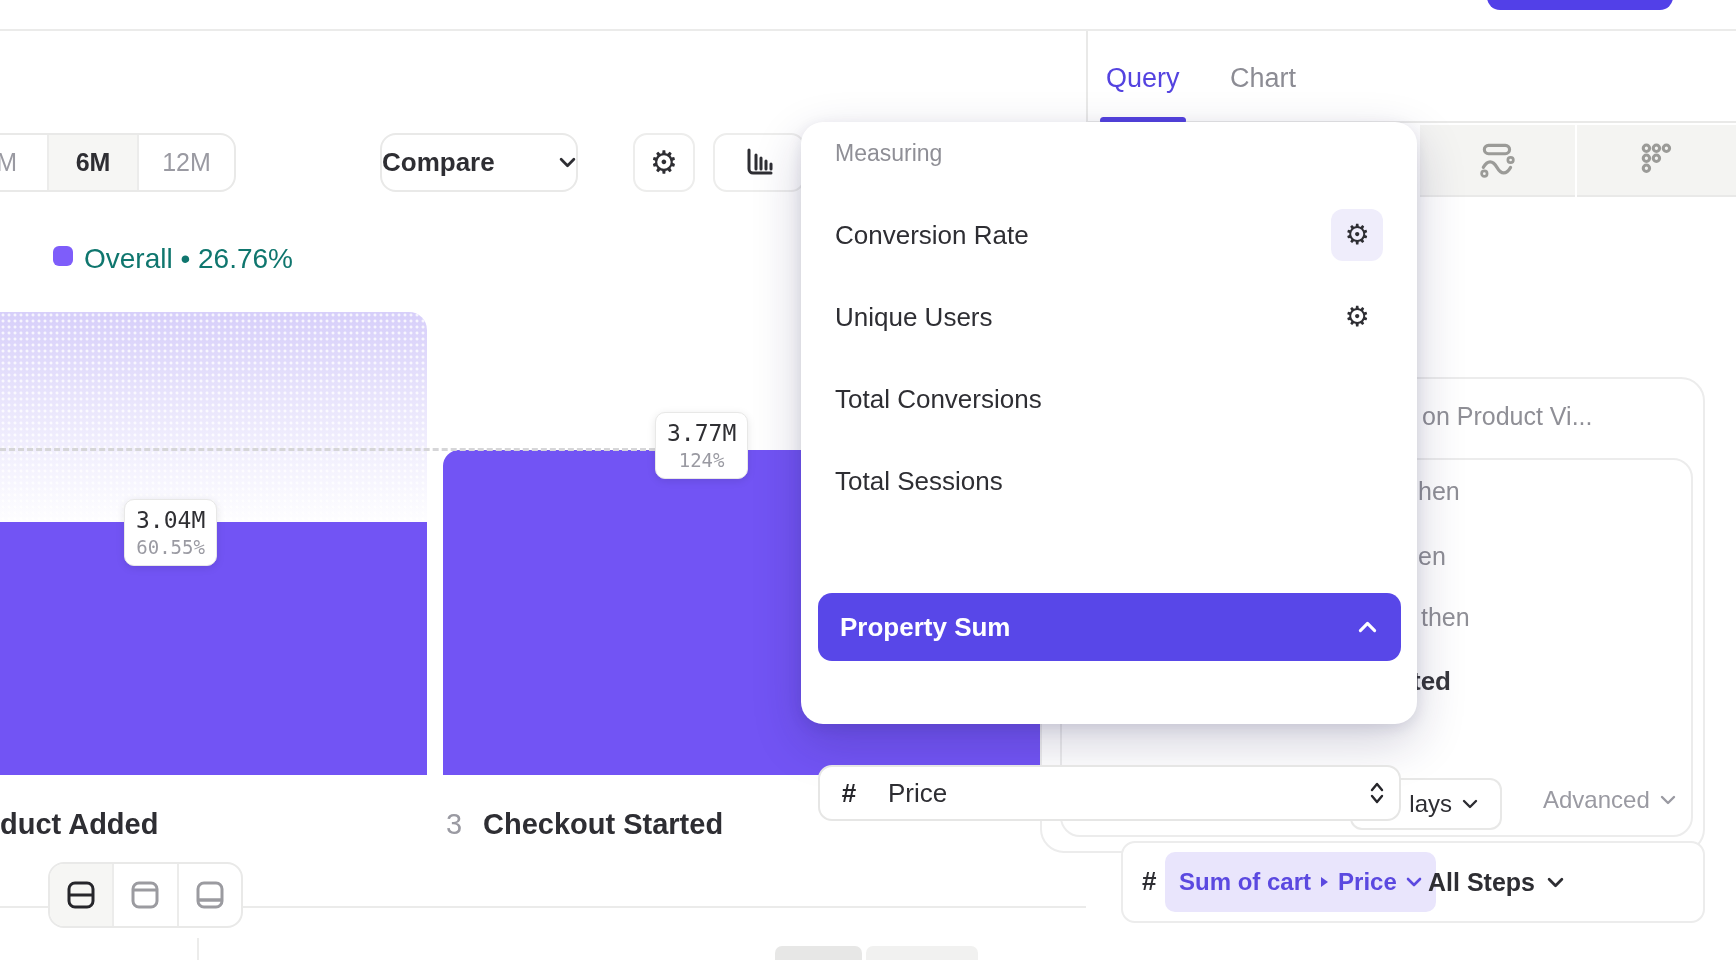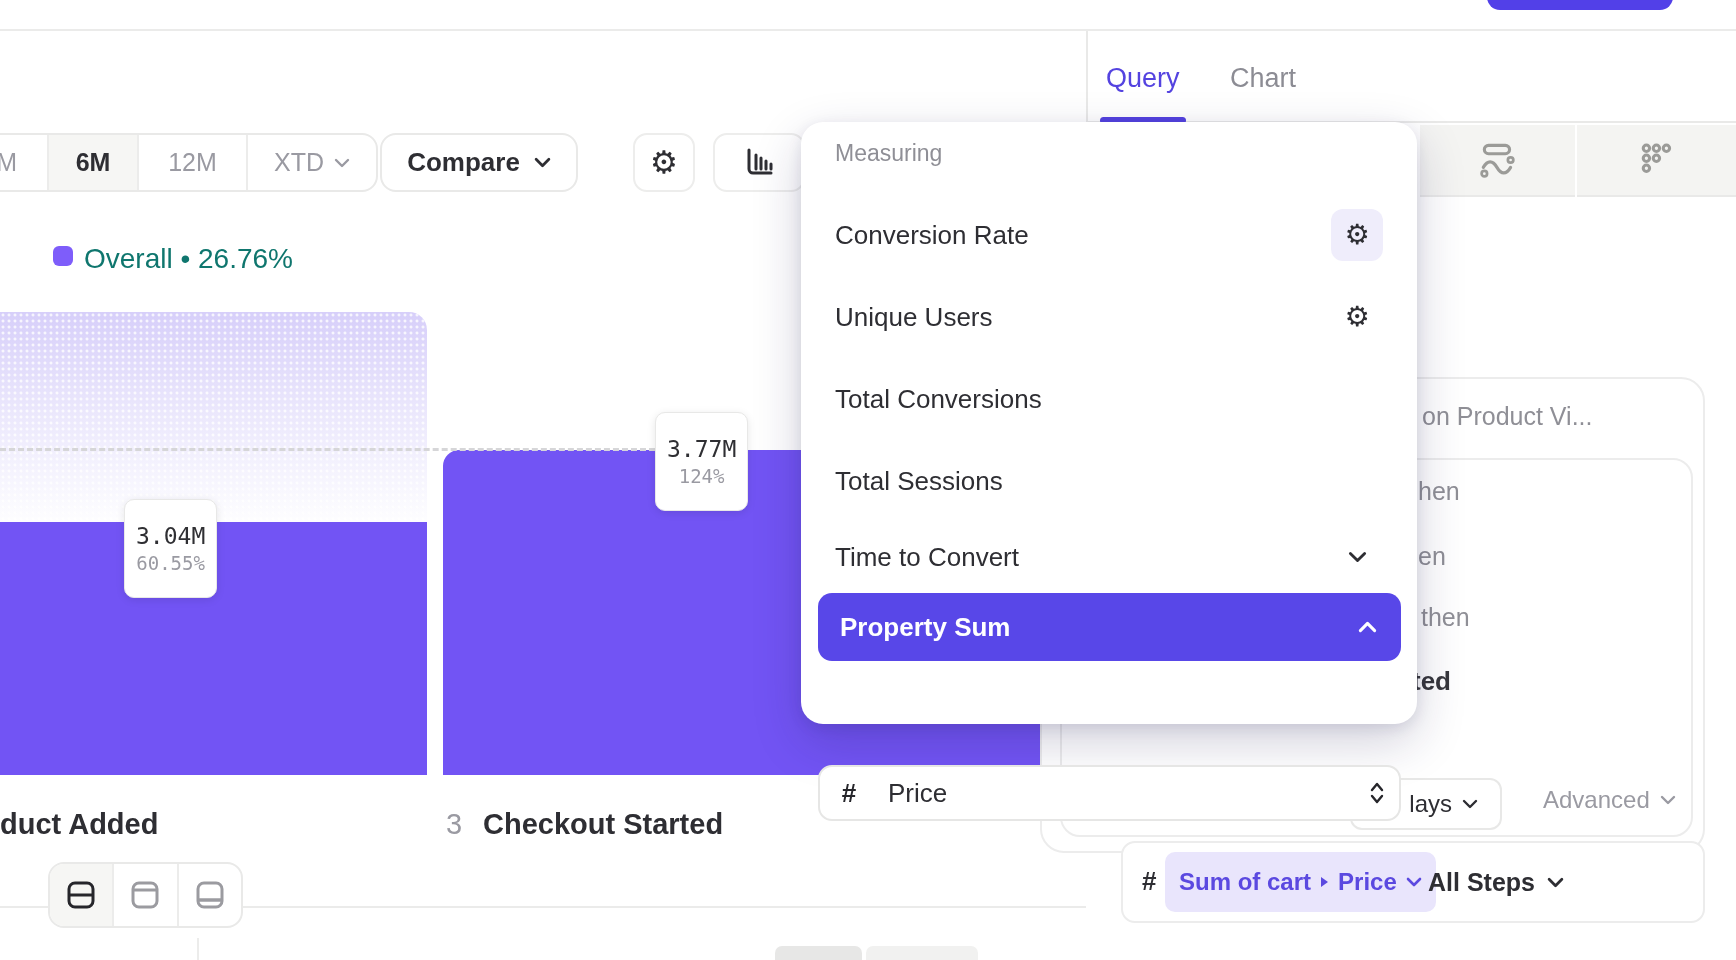--- a/index.html
+++ b/index.html
@@ -15,36 +15,36 @@
   
   #topbar{left:0;top:0;width:1736px;height:31px;background:#fff;border-bottom:2px solid #ebebea;}
   #top-blue-btn{left:1487px;top:-16px;width:186px;height:26px;border-radius:13px;background:#5240e8;}
 
   
   .seg-ctl{left:-56px;top:133px;height:59px;border:2px solid #e9e9e8;border-radius:16px;background:#fff;display:flex;overflow:hidden;}
   .seg{height:100%;display:flex;align-items:center;justify-content:center;font-size:25px;color:#9a9aa2;border-right:2px solid #eceinvalid;}
   .seg{border-right:2px solid #ececeb;}
   .seg:last-child{border-right:none;}
   .seg.active{background:#f6f6f4;color:#2e2e33;font-weight:700;}
-  .btn{border:2px solid #e9e9e8;border-radius:16px;background:#fff;display:flex;align-items:center;justify-content:center;}
+  .btn{border:2px solid #e9e9e8;border-radius:16px;background:#fff;display:flex;align-items:center;justify-content:space-between;}
   .icon-btn{border:2px solid #ededec;border-radius:14px;background:#fff;display:flex;align-items:center;justify-content:center;}
 
   
   #legend-swatch{left:53px;top:246px;width:20px;height:20px;border-radius:6px;background:#7e5dfa;}
   #legend-label{left:84px;top:243px;font-size:28px;color:#0f766e;font-weight:500;}
 
   
   .grad1{left:0;top:312px;width:427px;height:211px;border-top-right-radius:18px;
     background:linear-gradient(180deg,#d7cffa 0%,#e9e5fc 42%,#fdfdff 98%);}
   .graddots::after{content:"";position:absolute;inset:0;border-radius:inherit;
     background-image:radial-gradient(rgba(255,255,255,.78) 1.2px,transparent 1.8px);background-size:6px 6px;}
   .bar{background:#7254f4;}
   .dashline{left:0;top:448px;width:655px;border-top:3px dashed #d6d6d8;}
   .vlabel{background:#fff;border:1.5px solid #e8e8e7;border-radius:10px;box-shadow:0 2px 8px rgba(0,0,0,.10);
-    display:flex;flex-direction:column;align-items:center;justify-content:center;padding:23px 11px;gap:3px;}
+    display:flex;flex-direction:column;align-items:center;justify-content:center;padding:7px 11px;gap:3px;}
   .vlabel .v{font-size:23px;color:#2f2f33;}
   .vlabel .p{font-size:19px;color:#9a9aa2;}
   .steplbl{top:808px;font-size:29px;font-weight:700;color:#2e2e33;}
   .stepno{top:808px;font-size:29px;font-weight:500;color:#9a9aa2;}
 
   .divider{background:#ebebea;height:2px;}
   #toggle-ctl{left:48px;top:862px;width:195px;height:66px;border:2px solid #e9e9e8;border-radius:16px;background:#fff;display:flex;overflow:hidden;}
   .tseg{flex:1;display:flex;align-items:center;justify-content:center;border-right:2px solid #ececeb;color:#9b9ba0;}
   .tseg:last-child{border-right:none;}
   .tseg.active{background:#f6f6f4;color:#26262b;}
@@ -99,29 +99,23 @@
   <div class="abs" id="topbar"></div>
   <div class="abs" id="top-blue-btn"></div>
 
   <div class="abs seg-ctl">
     <div class="seg" style="width:103px;justify-content:flex-end;padding-right:30px;">
         <span>M</span>
       </div>
     <div class="seg active dotbg" style="width:90px;">
         <span>6M</span>
       </div>
-    <div class="seg" style="width:109px;">
+    <div class="seg" style="width:95px;">
         <span>12M</span>
       </div>
-    <div class="seg" style="width:128px;gap:10px;">
-      <span>XTD</span>
-      <svg width="16" height="10" viewBox="0 0 16 10">
-          <polyline points="2,2 8,8 14,2" fill="none" stroke="#9a9aa2" stroke-width="2.4" stroke-linecap="round" stroke-linejoin="round"></polyline>
-        </svg>
-    </div>
   </div>
 
   <div class="abs btn" style="left:380px;top:133px;width:198px;height:59px;gap:14px;">
     <span style="font-size:26px;font-weight:700;">Compare</span>
     <svg width="17" height="11" viewBox="0 0 16 10">
         <polyline points="2,2 8,8 14,2" fill="none" stroke="#2e2e33" stroke-width="2.6" stroke-linecap="round" stroke-linejoin="round"></polyline>
       </svg>
   </div>
 
   <div class="abs icon-btn" style="left:633px;top:133px;width:62px;height:59px;">
@@ -269,28 +263,20 @@
     </div>
 
     <div class="abs pop-row" style="top:251px;">
       <span class="lbl">Total Conversions</span>
     </div>
 
     <div class="abs pop-row" style="top:333px;">
       <span class="lbl">Total Sessions</span>
     </div>
 
-    <div class="abs pop-row" style="top:409px;">
-      <span class="lbl">Time to Convert</span>
-      <span class="trail">
-        <svg width="19" height="12" viewBox="0 0 16 10">
-            <polyline points="2,2 8,8 14,2" fill="none" stroke="#2e2e33" stroke-width="2.4" stroke-linecap="round" stroke-linejoin="round"></polyline>
-          </svg>
-      </span>
-    </div>
 
     <div class="abs" id="ps-row">
       <span class="lbl">Property Sum</span>
       <svg width="19" height="12" viewBox="0 0 16 10">
           <polyline points="2,8 8,2 14,8" fill="none" stroke="#ffffff" stroke-width="2.6" stroke-linecap="round" stroke-linejoin="round"></polyline>
         </svg>
     </div>
 
 
     <div class="abs field-row" style="top:643px;">

